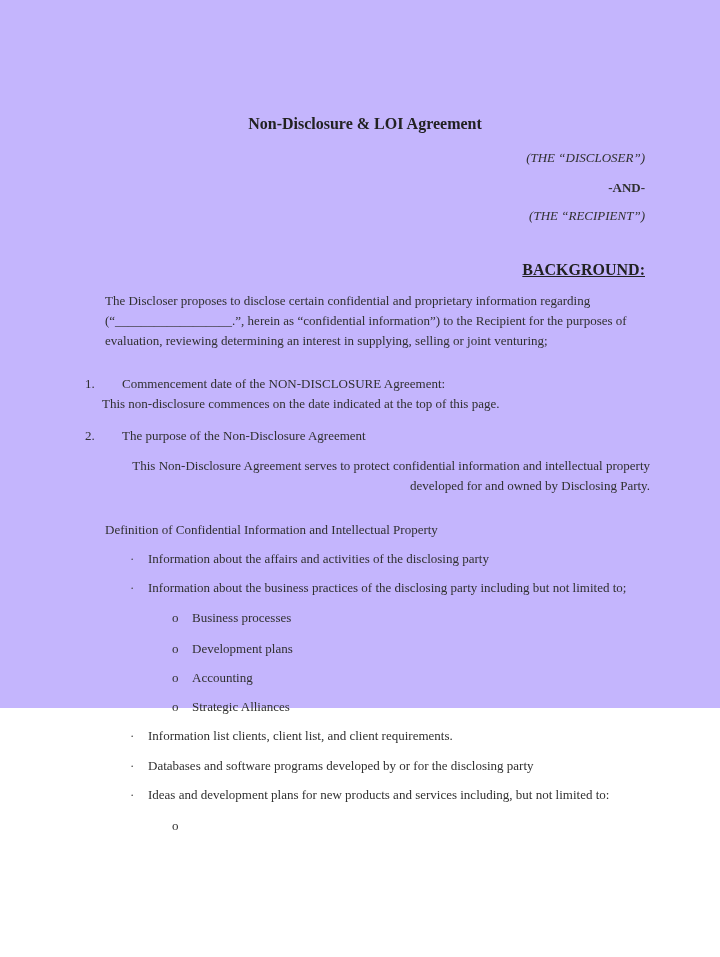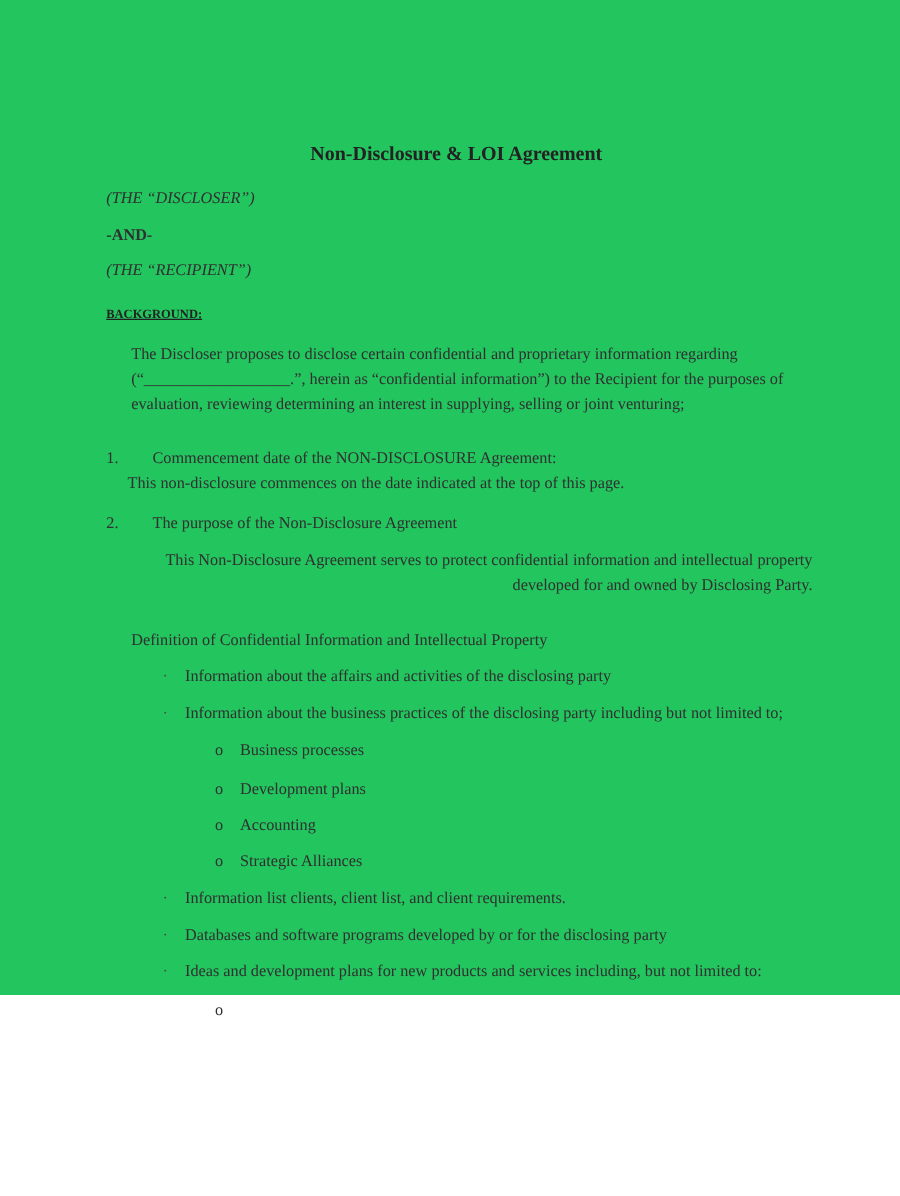--- a/index.html
+++ b/index.html
@@ -10,51 +10,51 @@
   body {
     width: 720px;
     height: 957px;
     overflow: hidden;
     font-family: "Liberation Serif", "DejaVu Serif", serif;
     color: #303030;
   }
   .page {
     box-sizing: border-box;
     width: 720px;
-    height: 796px;
+    height: 708px;
     padding: 114px 55px 30px 85px;
     font-size: 13px;
     line-height: 20px;
-    background: #22c55e;
+    background: #c4b5fd;
   }
   p, h1, h2, div { margin: 0; padding: 0; }
 
   .title {
     font-size: 16px;
     font-weight: bold;
     text-align: center;
     line-height: 20px;
     color: #222222;
     margin-right: 20px; 
   }
   .intro {
     margin-top: 12px;
     margin-left: 3px;
   }
   .intro .bold-run { font-weight: bold; }
 
-  .center { text-align: left; margin-right: 20px; }
+  .center { text-align: right; margin-right: 20px; }
   .party-line { font-style: italic; }
   .discloser { margin-top: 14px; }
   .and-sep   { margin-top: 10px; font-weight: bold; }
   .recipient { margin-top: 8px; }
 
   .background-heading {
-    margin-top: 16px;
-    font-size: 10px;
+    margin-top: 34px;
+    font-size: 16px;
     font-weight: bold;
     text-decoration: underline;
     color: #222222;
   }
 
   .indent1 { margin-left: 20px; }
   .background-paragraph {
     margin-top: 11px;
     max-width: 545px;
   }

